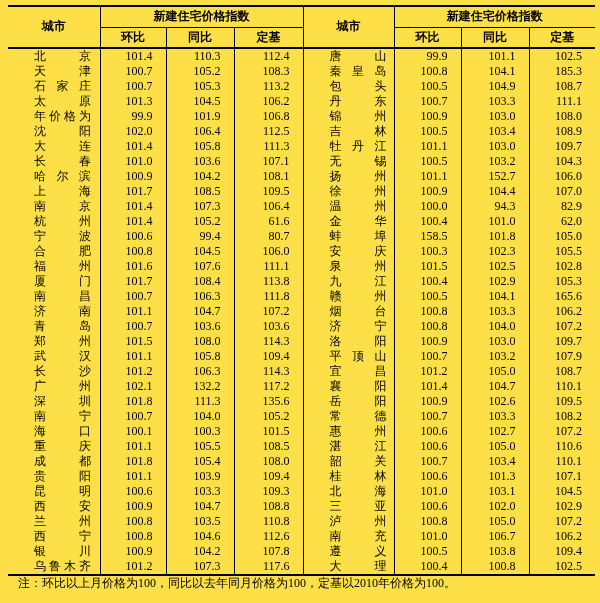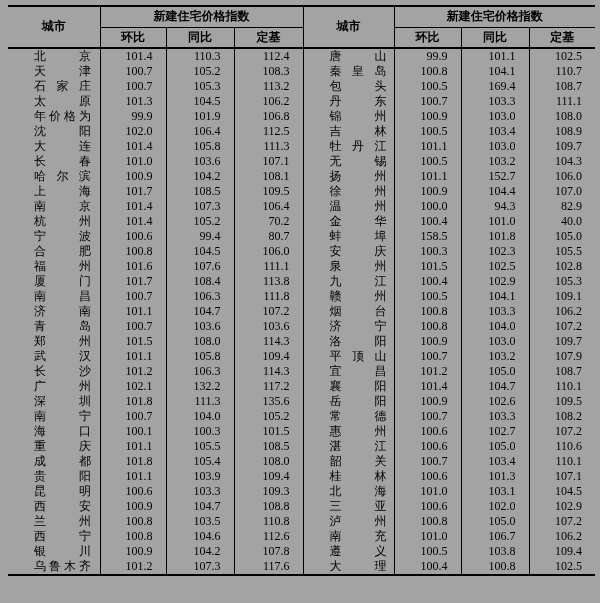--- a/index.html
+++ b/index.html
@@ -1,16 +1,16 @@
 <!DOCTYPE html>
 <html><head>
 <meta charset="utf-8">
 <style>
   html,body{margin:0;padding:0;}
-  .page{position:relative;width:600px;height:603px;background:#a3a3a3;color:#000;
+  .page{position:relative;width:600px;height:603px;background:#fde047;color:#000;
         font-family:"Liberation Serif","DejaVu Sans",serif;}
   table.idx{position:absolute;left:8px;top:5px;width:587px;border-collapse:collapse;
         table-layout:fixed;border-top:2px solid #000;border-bottom:2px solid #000;}
   thead{border-bottom:2px solid #000;}
   th{font-weight:bold;font-size:12px;text-align:center;padding:0;line-height:19px;}
   thead tr.r1{height:21px;}
   thead tr.r2{height:19px;}
   .br{border-right:1px solid #000;}
   th.group{border-bottom:1px solid #000;margin-top:36px;}
   tbody td{height:15px;font-size:12px;padding:0;line-height:15px;overflow:hidden;white-space:nowrap;}
@@ -62,30 +62,30 @@
           <td class="num">102.5</td>
         </tr>
         <tr>
           <td class="city br"><span class="cbox">天津</span></td>
           <td class="num br">100.7</td>
           <td class="num br">105.2</td>
           <td class="num br">108.3</td>
           <td class="city br"><span class="cbox">秦皇岛</span></td>
           <td class="num br">100.8</td>
           <td class="num br">104.1</td>
-          <td class="num">110.7</td>
+          <td class="num">185.3</td>
         </tr>
         <tr>
           <td class="city br"><span class="cbox">石家庄</span></td>
           <td class="num br">100.7</td>
           <td class="num br">105.3</td>
           <td class="num br">113.2</td>
           <td class="city br"><span class="cbox">包头</span></td>
           <td class="num br">100.5</td>
-          <td class="num br">169.4</td>
+          <td class="num br">104.9</td>
           <td class="num">108.7</td>
         </tr>
         <tr>
           <td class="city br"><span class="cbox">太原</span></td>
           <td class="num br">101.3</td>
           <td class="num br">104.5</td>
           <td class="num br">106.2</td>
           <td class="city br"><span class="cbox">丹东</span></td>
           <td class="num br">100.7</td>
           <td class="num br">103.3</td>
@@ -158,25 +158,25 @@
           <td class="num br">106.4</td>
           <td class="city br"><span class="cbox">温州</span></td>
           <td class="num br">100.0</td>
           <td class="num br">94.3</td>
           <td class="num">82.9</td>
         </tr>
         <tr>
           <td class="city br"><span class="cbox">杭州</span></td>
           <td class="num br">101.4</td>
           <td class="num br">105.2</td>
-          <td class="num br">70.2</td>
+          <td class="num br">61.6</td>
           <td class="city br"><span class="cbox">金华</span></td>
           <td class="num br">100.4</td>
           <td class="num br">101.0</td>
-          <td class="num">40.0</td>
+          <td class="num">62.0</td>
         </tr>
         <tr>
           <td class="city br"><span class="cbox">宁波</span></td>
           <td class="num br">100.6</td>
           <td class="num br">99.4</td>
           <td class="num br">80.7</td>
           <td class="city br"><span class="cbox">蚌埠</span></td>
           <td class="num br">158.5</td>
           <td class="num br">101.8</td>
           <td class="num">105.0</td>
@@ -212,21 +212,21 @@
           <td class="num">105.3</td>
         </tr>
         <tr>
           <td class="city br"><span class="cbox">南昌</span></td>
           <td class="num br">100.7</td>
           <td class="num br">106.3</td>
           <td class="num br">111.8</td>
           <td class="city br"><span class="cbox">赣州</span></td>
           <td class="num br">100.5</td>
           <td class="num br">104.1</td>
-          <td class="num">109.1</td>
+          <td class="num">165.6</td>
         </tr>
         <tr>
           <td class="city br"><span class="cbox">济南</span></td>
           <td class="num br">101.1</td>
           <td class="num br">104.7</td>
           <td class="num br">107.2</td>
           <td class="city br"><span class="cbox">烟台</span></td>
           <td class="num br">100.8</td>
           <td class="num br">103.3</td>
           <td class="num">106.2</td>
@@ -397,13 +397,14 @@
           <td class="num br">107.3</td>
           <td class="num br">117.6</td>
           <td class="city br"><span class="cbox">大理</span></td>
           <td class="num br">100.4</td>
           <td class="num br">100.8</td>
           <td class="num">102.5</td>
         </tr>
       </tbody>
   </table>
 
+  <div class="note">注：环比以上月价格为100，同比以去年同月价格为100，定基以2010年价格为100。</div>
 </div>
 
 </body></html>

